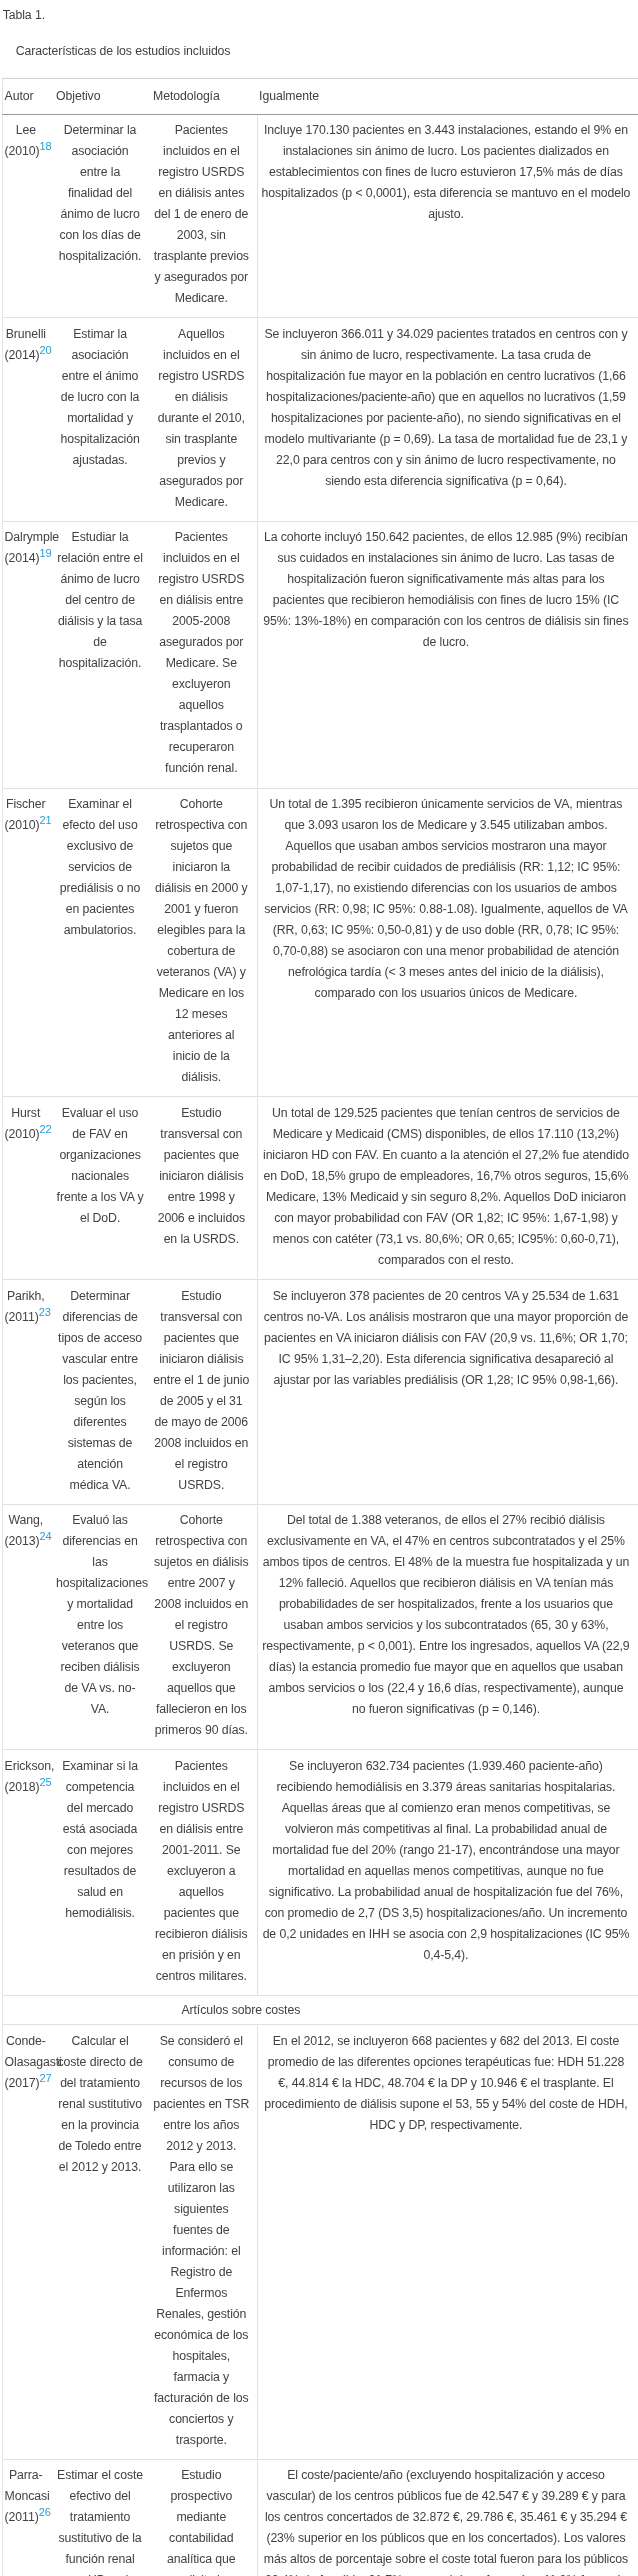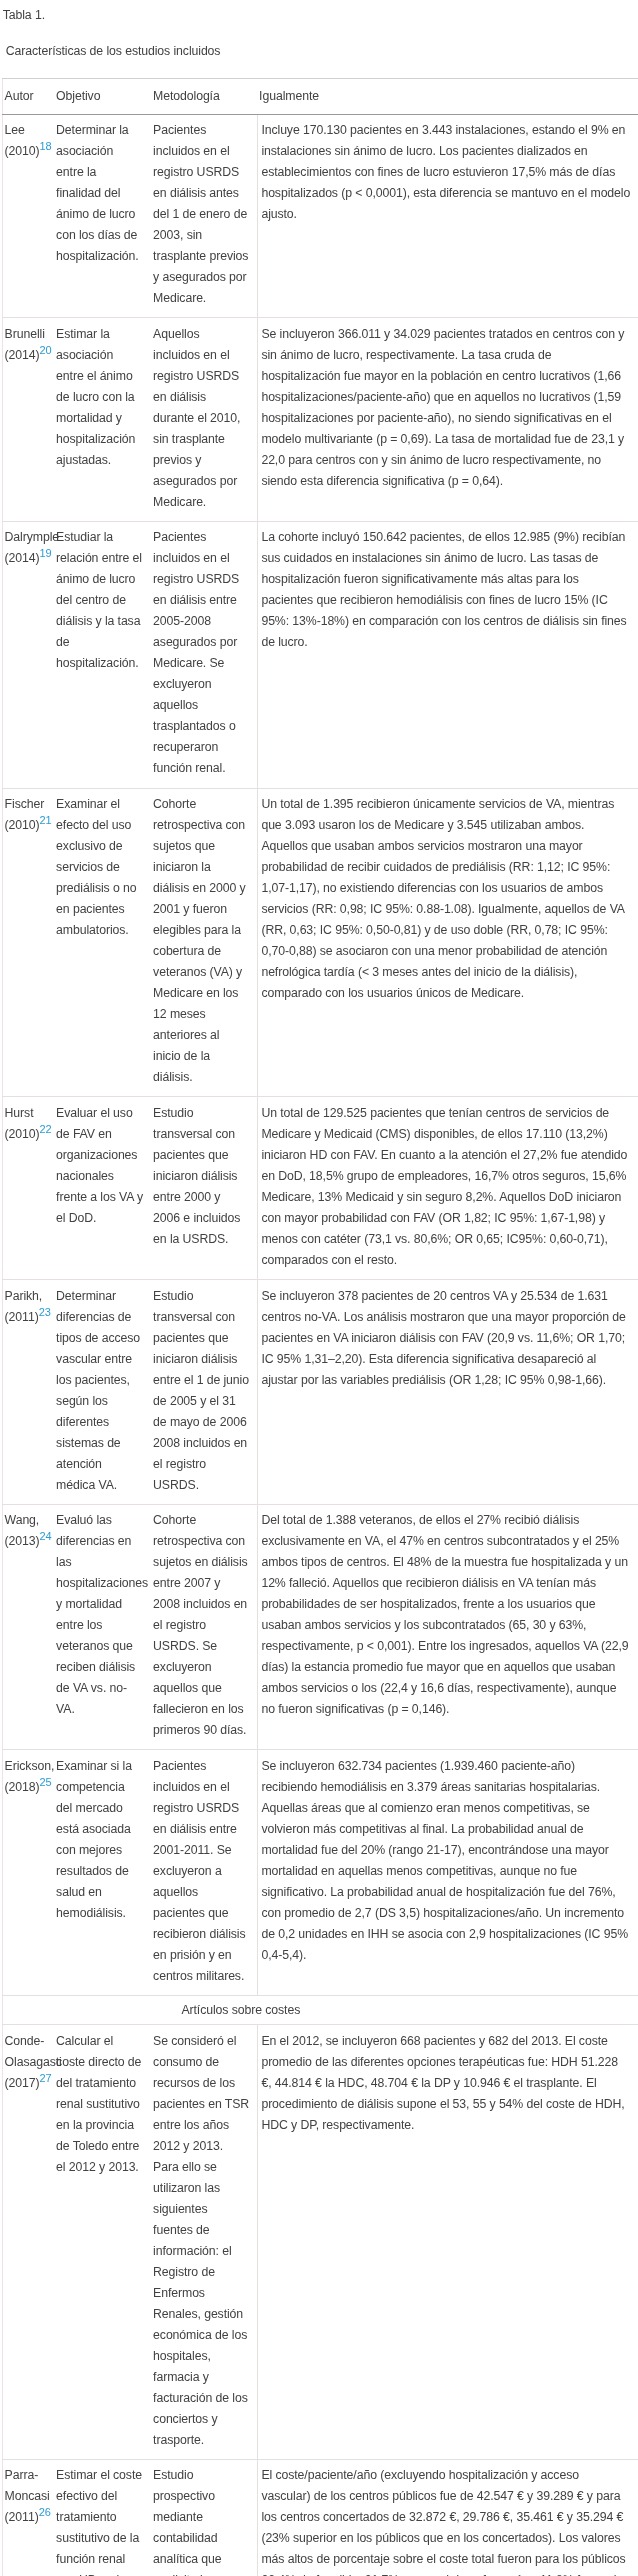--- a/index.html
+++ b/index.html
@@ -12,21 +12,21 @@
   }
   html,body{margin:0;padding:0;background:#ffffff;}
   body{
     width:639px;
     font-family:"Liberation Sans","DejaVu Sans",sans-serif;
     color:var(--text);
     -webkit-font-smoothing:antialiased;
   }
   .wrap{padding:8.2px 0 20px 1.8px;}
   .table-title{font-size:12.3px;font-weight:normal;margin:0 0 0 0.9px;letter-spacing:-0.1px;}
-  .table-subtitle{font-size:12.3px;font-weight:normal;margin:22px 0 0 4px;letter-spacing:-0.1px;}
+  .table-subtitle{font-size:12.3px;font-weight:normal;margin:22px 0 0 14px;letter-spacing:-0.1px;}
   table.studies{
     margin-top:20px;
     width:637px;
     table-layout:fixed;
     border-collapse:collapse;
     border-left:0.9px solid var(--outer-border);
     border-right:0.9px solid var(--outer-border);
     border-bottom:0.9px solid var(--outer-border);
     font-size:12.3px;
     letter-spacing:-0.1px;
@@ -41,20 +41,21 @@
     border-bottom:1.8px solid var(--header-border);
     padding:9px 3.6px 9px 1.8px;
     line-height:16.4px;
     white-space:nowrap;
   }
   tbody td{
     vertical-align:top;
     padding:5.5px 7.3px 8.2px 1.8px;
     line-height:21px;
     border-bottom:0.9px solid var(--row-border);
+    text-align:center;
   }
   td.cell-resultados{
     border-left:0.9px solid var(--row-border);
     padding-left:3.6px;
   }
   td.cell-autor{overflow:visible;}
   td.cell-autor .author-line{display:block;}
   sup.cite{
     font-size:11px;
     color:var(--ref);
@@ -133,21 +134,21 @@
         <td class="cell-metodologia">Cohorte retrospectiva con sujetos que iniciaron la diálisis en 2000 y 2001 y fueron elegibles para la cobertura de veteranos (VA) y Medicare en los 12 meses anteriores al inicio de la diálisis.</td>
         <td class="cell-resultados">Un total de 1.395 recibieron únicamente servicios de VA, mientras que 3.093 usaron los de Medicare y 3.545 utilizaban ambos. Aquellos que usaban ambos servicios mostraron una mayor probabilidad de recibir cuidados de prediálisis (RR: 1,12; IC 95%: 1,07-1,17), no existiendo diferencias con los usuarios de ambos servicios (RR: 0,98; IC 95%: 0.88-1.08). Igualmente, aquellos de VA (RR, 0,63; IC 95%: 0,50-0,81) y de uso doble (RR, 0,78; IC 95%: 0,70-0,88) se asociaron con una menor probabilidad de atención nefrológica tardía (&lt; 3 meses antes del inicio de la diálisis), comparado con los usuarios únicos de Medicare.</td>
       </tr>
 
       <tr>
         <td class="cell-autor">
           <span class="author-line">Hurst</span>
           <span class="author-line"><span>(2010)</span><sup class="cite">22</sup></span>
         </td>
         <td class="cell-objetivo">Evaluar el uso de FAV en organizaciones nacionales frente a los VA y el DoD.</td>
-        <td class="cell-metodologia">Estudio transversal con pacientes que iniciaron diálisis entre 2000 y 2006 e incluidos en la USRDS.</td>
+        <td class="cell-metodologia">Estudio transversal con pacientes que iniciaron diálisis entre 1998 y 2006 e incluidos en la USRDS.</td>
         <td class="cell-resultados">Un total de 129.525 pacientes que tenían centros de servicios de Medicare y Medicaid (CMS) disponibles, de ellos 17.110 (13,2%) iniciaron HD con FAV. En cuanto a la atención el 27,2% fue atendido en DoD, 18,5% grupo de empleadores, 16,7% otros seguros, 15,6% Medicare, 13% Medicaid y sin seguro 8,2%. Aquellos DoD iniciaron con mayor probabilidad con FAV (OR 1,82; IC 95%: 1,67-1,98) y menos con catéter (73,1 vs. 80,6%; OR 0,65; IC95%: 0,60-0,71), comparados con el resto.</td>
       </tr>
 
       <tr>
         <td class="cell-autor">
           <span class="author-line">Parikh,</span>
           <span class="author-line"><span>(2011)</span><sup class="cite">23</sup></span>
         </td>
         <td class="cell-objetivo">Determinar diferencias de tipos de acceso vascular entre los pacientes, según los diferentes sistemas de atención médica VA.</td>
         <td class="cell-metodologia">Estudio transversal con pacientes que iniciaron diálisis entre el 1 de junio de 2005 y el 31 de mayo de 2006 2008 incluidos en el registro USRDS.</td>

